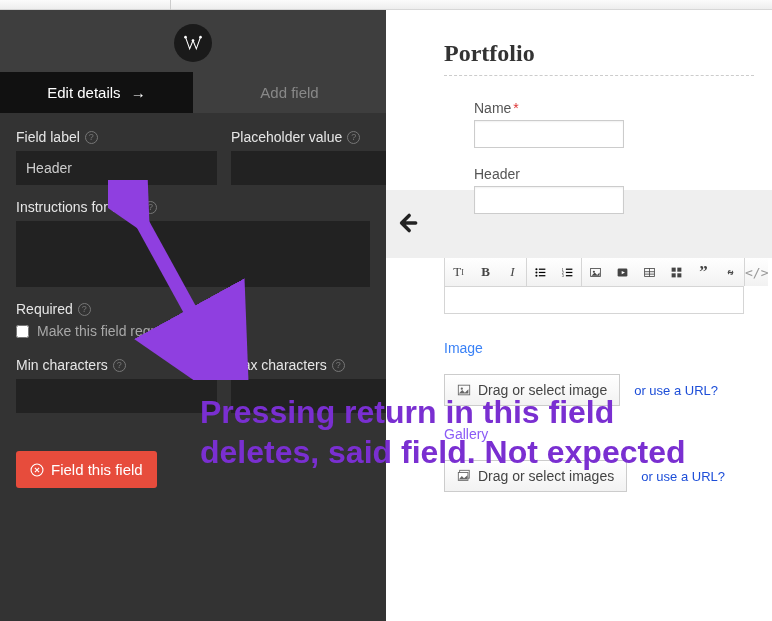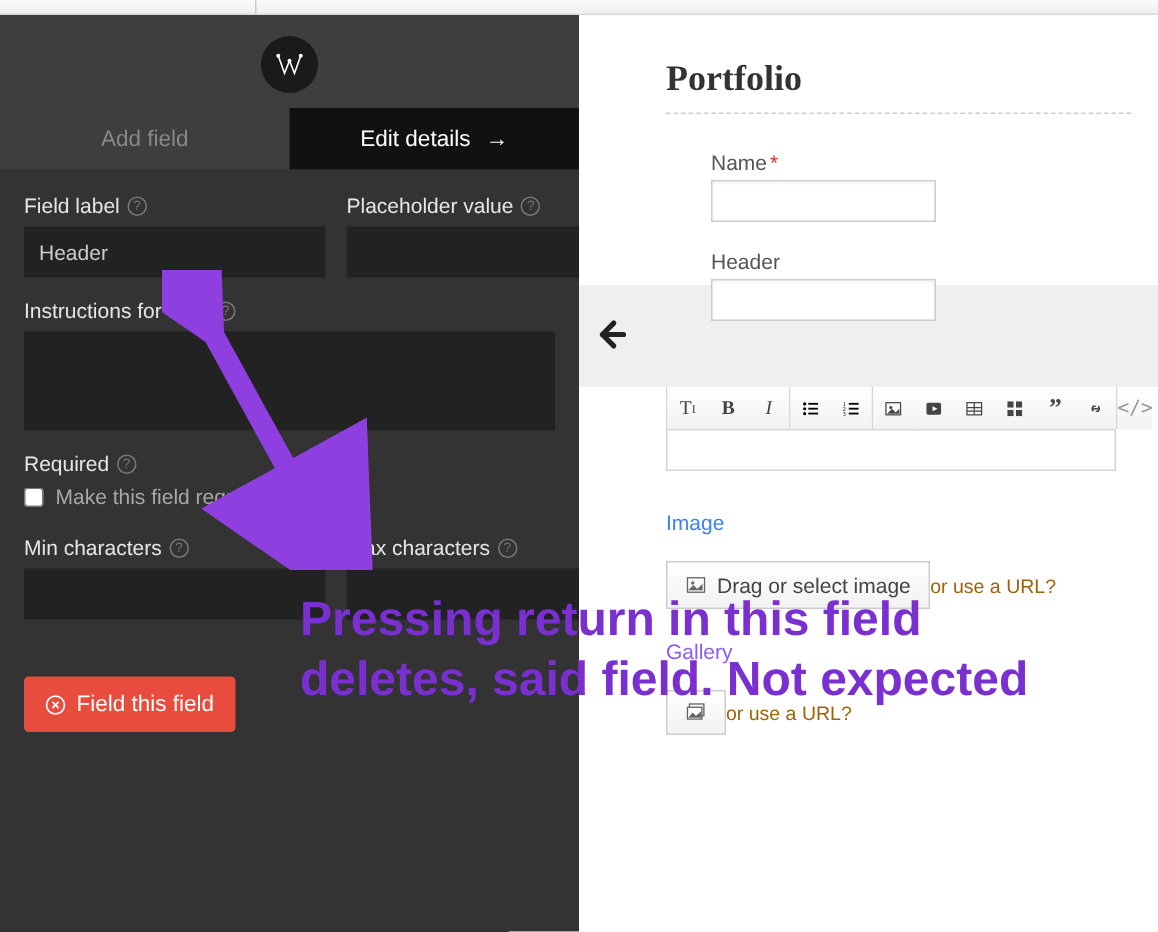--- a/index.html
+++ b/index.html
@@ -58,23 +58,23 @@
   .wys-label { font-size:13px; color:#9a9a96; margin-bottom:4px; display:block; }
   .toolbar { display:flex; border:1px solid #d5d5d5; border-bottom:none; width:300px; }
   .tgrp { display:flex; border-right:1px solid #d5d5d5; }
   .tbtn { width:27px; height:28px; display:flex; align-items:center; justify-content:center; font-size:13px; color:#444; background:linear-gradient(#fff,#f2f2f2); cursor:pointer; font-family: Georgia, serif; }
   .tbtn.ital { font-style:italic; }
   .tbtn.bold { font-weight:bold; }
   .tbtn svg { width:13px; height:13px; }
   .editor-area { width:300px; height:28px; border:1px solid #d5d5d5; background:#fff; }
 
   
-  .drag-row { display:flex; align-items:center; margin-top:18px; }
+  .drag-row { display:flex; align-items:center; gap:14px; margin-top:18px; }
   .drag-btn { border:1px solid #ccc; background:linear-gradient(#fff,#f2f2f2); padding:7px 12px; font-size:14px; color:#444; display:inline-flex; align-items:center; gap:7px; cursor:pointer; }
-  .url-link { color:#a16207; font-size:13px; cursor:pointer; }
+  .url-link { color:#1d4ed8; font-size:13px; cursor:pointer; }
 
   
   .annot-arrow { position:absolute; left:108px; top:170px; z-index:50; pointer-events:none; }
   .annot-text { position:absolute; left:200px; top:382px; width:540px; color:#7a2fd1; font-size:32px; font-weight:bold; line-height:1.25; z-index:50; pointer-events:none; }
 </style>
 </head>
 <body>
 
 <div class="topbar"></div>
 
@@ -85,25 +85,25 @@
       <div class="logo">
         <svg viewBox="0 0 24 24">
             <path d="M3 5 L8 19 L12 9 L16 19 L21 5" fill="none" stroke="#fff" stroke-width="1.3"></path>
             <circle cx="3" cy="5" r="1.6" fill="#fff"></circle>
             <circle cx="12" cy="9" r="1.6" fill="#fff"></circle>
             <circle cx="21" cy="5" r="1.6" fill="#fff"></circle>
           </svg>
       </div>
     </div>
     <div class="tabs">
-      <div class="tab inactive">Add field</div>
       <div class="tab active">
         <span>Edit details</span>
         <span class="arrow">→</span>
       </div>
+      <div class="tab inactive">Add field</div>
     </div>
 
     <div class="panel-body">
       <div class="dark-row">
         <div class="dark-col">
           <label class="dark-label">
             <span>Field label</span>
             <span class="help-icon">?</span>
           </label>
           <input class="dark-input" value="Header" style="">
@@ -274,20 +274,21 @@
 
     <div class="field-block" style="margin-top:20px">
       <label class="flabel" style="color:#8b5cf6">Gallery</label>
       <div class="drag-row">
         <button class="drag-btn">
           <svg width="14" height="14" viewBox="0 0 16 16">
               <rect x="3" y="1.5" width="11" height="9" fill="none" stroke="#666"></rect>
               <rect x="1.5" y="4" width="11" height="9" fill="#fff" stroke="#666"></rect>
               <path d="M2 12 L5.5 8 L8 10.5 L12 7 V12 Z" fill="#666"></path>
             </svg>
+          <span>Drag or select images</span>
         </button>
         <a class="url-link">or use a URL?</a>
       </div>
     </div>
   </div>
 
   <svg class="annot-arrow" width="150" height="200">
     <defs>
         <marker id="ah" markerWidth="9" markerHeight="9" refX="5" refY="4.5" orient="auto">
           <path d="M0 0 L9 4.5 L0 9 Z" fill="#8f3fe0"></path>

